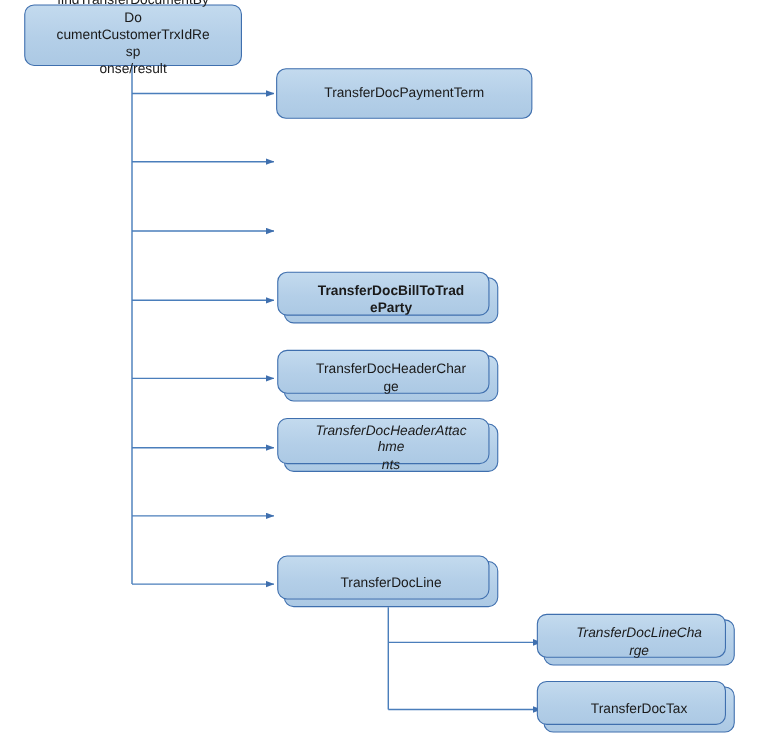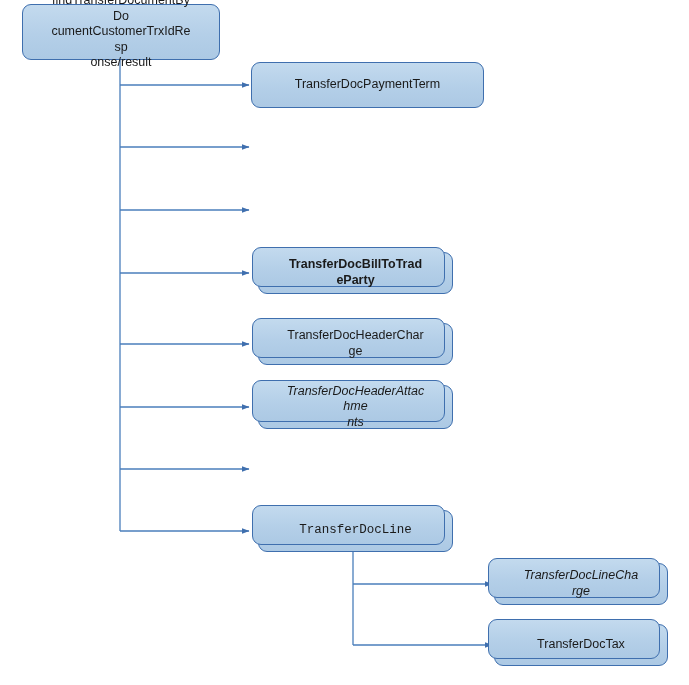--- a/index.html
+++ b/index.html
@@ -115,21 +115,21 @@
   <div class="node stacked" style="left:258px; top:323px; width:195px; height:42px;">
     <span class="node-label">TransferDocHeaderCharge</span>
   </div>
 
   <div class="node stacked" style="left:258px; top:385px; width:195px; height:44px;font-style:italic;">
     <span class="node-label">TransferDocHeaderAttachme
 nts</span>
   </div>
 
 
-  <div class="node stacked" style="left:258px; top:510px; width:195px; height:42px;font-family:Liberation Mono, monospace;">
+  <div class="node stacked" style="left:258px; top:510px; width:195px; height:42px;">
     <span class="node-label">TransferDocLine</span>
   </div>
 
   <div class="node stacked" style="left:494px; top:563px; width:174px; height:42px;font-style:italic;">
     <span class="node-label">TransferDocLineCharge</span>
   </div>
 
   <div class="node stacked" style="left:494px; top:624px; width:174px; height:42px;">
     <span class="node-label">TransferDocTax</span>
   </div>

